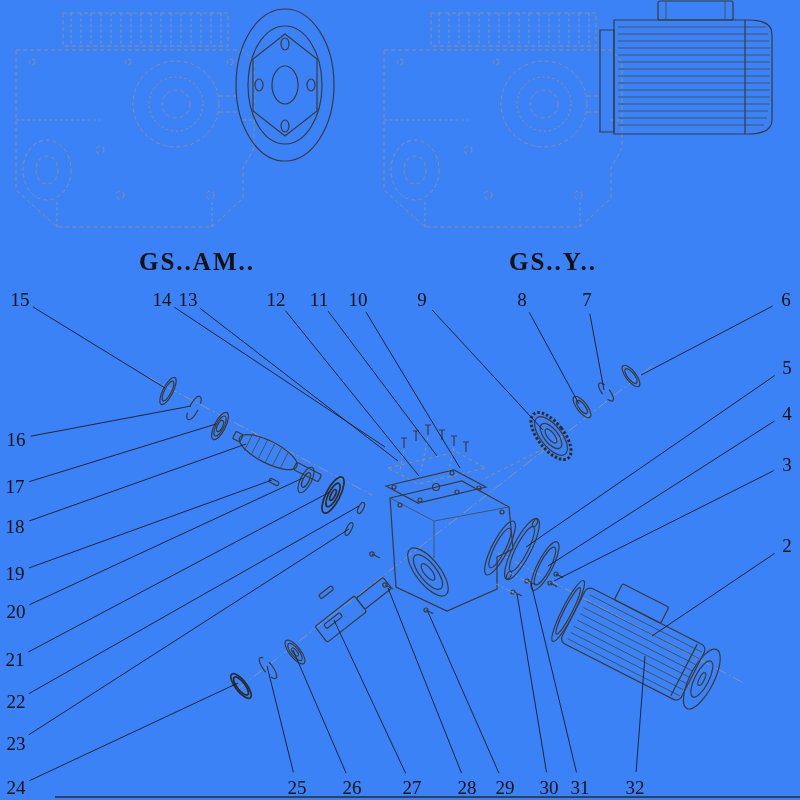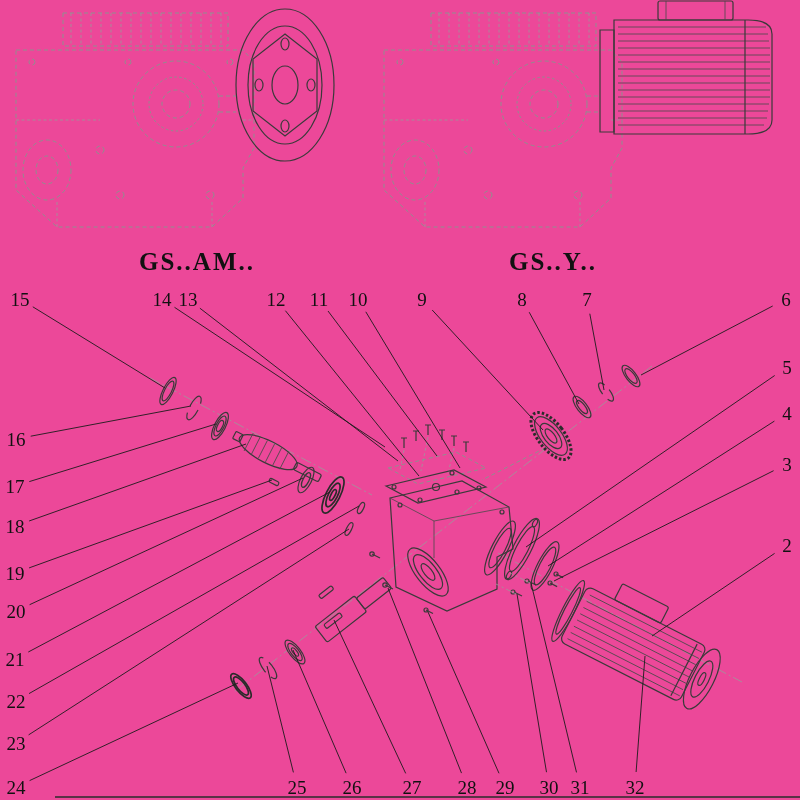--- a/index.html
+++ b/index.html
@@ -1,16 +1,16 @@
 <!DOCTYPE html>
 <html><head>
 <meta charset="utf-8">
 <style>
   html,body { margin:0; padding:0; background:#ffffff; }
-  .page { position:relative; width:800px; height:800px; background:#ec4899; overflow:hidden; }
+  .page { position:relative; width:800px; height:800px; background:#3b82f6; overflow:hidden; }
   svg { display:block; }
   .dash   { stroke:#8f8f8f; stroke-width:1; fill:none; stroke-dasharray:4 3; }
   .dashf  { stroke:#9a9a9a; stroke-width:0.8; fill:none; stroke-dasharray:3 2.5; }
   .solid  { stroke:#3a3a3a; stroke-width:1.2; fill:none; }
   .solidb { stroke:#2b2b2b; stroke-width:1.7; fill:none; }
   .thin   { stroke:#4a4a4a; stroke-width:0.8; fill:none; }
   .axis   { stroke:#9b9b9b; stroke-width:0.8; fill:none; stroke-dasharray:11 3 2 3; }
   .leader { stroke:#1c1c1c; stroke-width:0.9; fill:none; }
   .callout-num { font-family:"Liberation Serif", serif; font-size:19px; fill:#111;
                  text-anchor:middle; dominant-baseline:central; }

